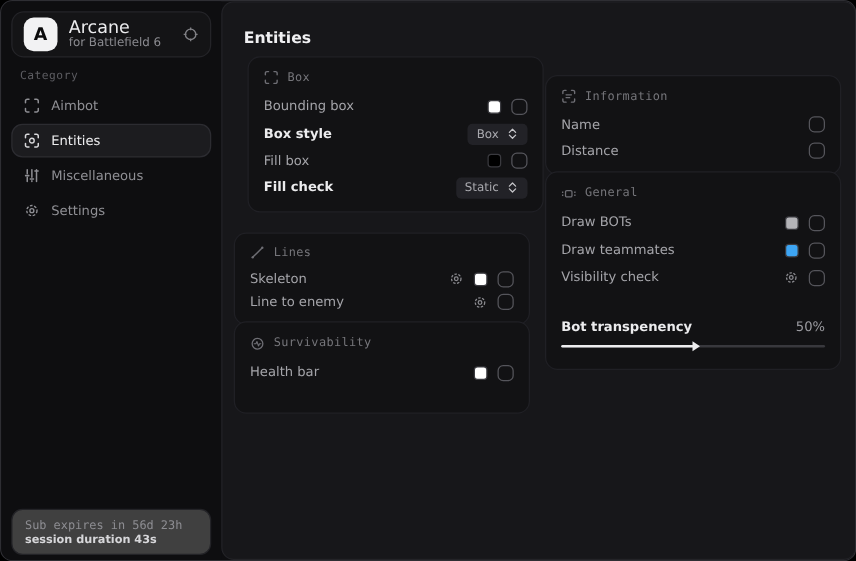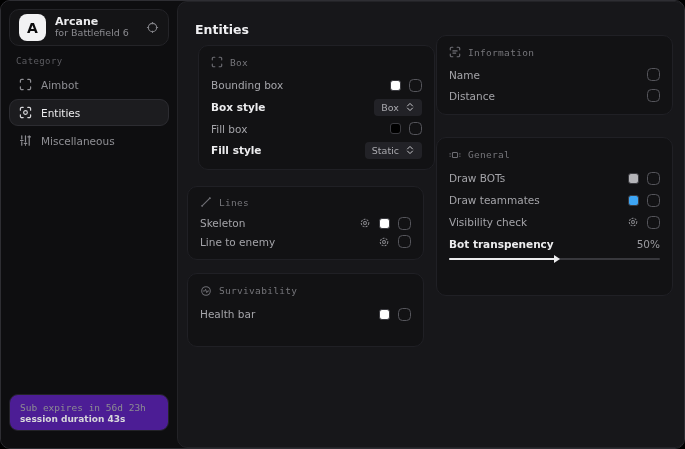--- a/index.html
+++ b/index.html
@@ -14,40 +14,40 @@
     position:absolute; left:8px; top:8px; width:160px; height:37px;
     background:#141416; border:1px solid #242428; border-radius:10px;
     display:flex; align-items:center; padding:0 9px; gap:9px;
   }
   .avatar {
     width:27px; height:27px; background:#f2f2f3; border-radius:8px; flex:0 0 auto;
     display:flex; align-items:center; justify-content:center;
     color:#0b0b0c; font-weight:bold; font-size:14px;
   }
   .app-meta { flex:1; line-height:1.15; }
-  .app-name { color:#ececee; font-size:11px; font-weight:bold; }
+  .app-name { color:#ececee; font-size:14px; font-weight:normal; }
   .app-sub  { color:#8b8b90; font-size:9.5px; }
   .app-card .hicon { color:#808085; }
   .cat-label {
     position:absolute; left:15px; top:55px;
     font-family:"DejaVu Sans Mono","Liberation Mono",monospace;
     font-size:9px; color:#5c5c61; letter-spacing:.4px;
   }
   .nav { position:absolute; left:8px; top:70px; width:160px; }
   .nav-item {
     height:27px; border-radius:9px; display:flex; align-items:center; gap:9px;
     padding:0 9px; margin-bottom:1px; color:#8f8f94; font-size:10.5px; cursor:pointer;
     border:1px solid transparent;
   }
   .nav-item .nicon { display:flex; color:#8f8f94; }
   .nav-item.selected { background:#1c1c1f; border-color:#2c2c31; color:#ececee; }
   .nav-item.selected .nicon { color:#d8d8db; }
   .sub-card {
-    position:absolute; left:8px; top:393px; width:160px; height:37px;
-    background:#4c1d95; border:1px solid #232327; border-radius:9px;
+    position:absolute; left:8px; top:406px; width:160px; height:37px;
+    background:#404040; border:1px solid #232327; border-radius:9px;
     padding:5px 10px; display:flex; flex-direction:column; justify-content:center; gap:1px;
   }
   .sub-line1 { font-family:"DejaVu Sans Mono","Liberation Mono",monospace; font-size:9.5px; color:#8d8d92; white-space:nowrap; }
   .sub-line2 { font-size:9px; font-weight:bold; color:#d7d7da; }
   
   .main {
     position:absolute; left:176px; top:0; width:508px; height:447px;
     background:#17171a; border:1px solid #232327; border-radius:10px;
   }
   .page-title { position:absolute; left:17px; top:20px; color:#f0f0f2; font-size:12.5px; font-weight:bold; }
@@ -71,21 +71,21 @@
   .dropdown .dd-label { font-size:9.5px; color:#a9a9ae; }
   .dropdown .dd-ic { display:flex; color:#c7c7cb; }
   .val { font-size:10.5px; color:#9b9ba0; }
   .slider { position:relative; height:8px; margin-top:2px; cursor:pointer; }
   .slider .track { position:absolute; left:0; right:0; top:3px; height:2px; background:#38383d; border-radius:2px; }
   .slider .fill  { position:absolute; left:0; top:3px; height:2px; background:#ededef; border-radius:2px; }
   .slider .fill::after {
     content:""; position:absolute; right:-5px; top:-3px;
     border-left:6px solid #ededef; border-top:4px solid transparent; border-bottom:4px solid transparent;
   }
-  .sgroup { margin-top:2px; margin-bottom:3px; }
+  .sgroup { margin-top:20px; margin-bottom:3px; }
   svg { display:block; }
 </style>
 </head>
 <body>
 
 <svg width="0" height="0" style="position:absolute">
   <defs>
     <g id="i-corners">
         <path d="M1.5 4.5V3A1.5 1.5 0 0 1 3 1.5h1.5M9.5 1.5H11A1.5 1.5 0 0 1 12.5 3v1.5M12.5 9.5V11A1.5 1.5 0 0 1 11 12.5H9.5M4.5 12.5H3A1.5 1.5 0 0 1 1.5 11V9.5" fill="none" stroke="currentColor" stroke-width="1.3" stroke-linecap="round"></path>
       </g>
@@ -164,20 +164,28 @@
           </span>
         <span>Entities</span>
       </div>
       <div class="nav-item">
         <span class="nicon">
             <svg width="13" height="13" viewBox="0 0 14 14">
               <use href="#i-sliders"></use>
             </svg>
           </span>
         <span>Miscellaneous</span>
+      </div>
+      <div class="nav-item">
+        <span class="nicon">
+            <svg width="13" height="13" viewBox="0 0 14 14">
+              <use href="#i-gear"></use>
+            </svg>
+          </span>
+        <span>Settings</span>
       </div>
     </div>
 
     <div class="sub-card">
       <div class="sub-line1">Sub expires in 56d 23h</div>
       <div class="sub-line2">session duration 43s</div>
     </div>
   </div>
 
   <div class="main">
@@ -211,21 +219,21 @@
         </span>
       </div>
       <div class="row">
         <span class="lbl">Fill box</span>
         <span class="ctrls">
           <span class="swatch" style="background: rgb(0, 0, 0);"></span>
           <span class="checkbox"></span>
         </span>
       </div>
       <div class="row">
-        <span class="lbl bold">Fill style</span>
+        <span class="lbl bold">Fill check</span>
         <span class="dropdown">
           <span class="dd-label">Static</span>
           <span class="dd-ic">
               <svg width="10" height="10" viewBox="0 0 14 14">
                 <use href="#i-updown"></use>
               </svg>
             </span>
         </span>
       </div>
     </div>
@@ -257,39 +265,39 @@
           <span class="gicon">
               <svg width="12" height="12" viewBox="0 0 14 14">
                 <use href="#i-gear"></use>
               </svg>
             </span>
           <span class="checkbox"></span>
         </span>
       </div>
     </div>
 
-    <div class="card" style="left:9px; top:271px; width:237px; height:74px;">
+    <div class="card" style="left:9px; top:255px; width:237px; height:74px;">
       <div class="card-head">
         <span>
             <svg width="12" height="12" viewBox="0 0 14 14">
               <use href="#i-pulse"></use>
             </svg>
           </span>
         <span class="card-title">Survivability</span>
       </div>
       <div class="row">
         <span class="lbl">Health bar</span>
         <span class="ctrls">
           <span class="swatch" style="background: rgb(255, 255, 255);"></span>
           <span class="checkbox"></span>
         </span>
       </div>
     </div>
 
-    <div class="card" style="left:258px; top:33px; width:237px; height:80px;">
+    <div class="card" style="left:258px; top:58px; width:237px; height:80px;">
       <div class="card-head">
         <span>
             <svg width="12" height="12" viewBox="0 0 14 14">
               <use href="#i-scan-text"></use>
             </svg>
           </span>
         <span class="card-title">Information</span>
       </div>
       <div class="row">
         <span class="lbl">Name</span>

